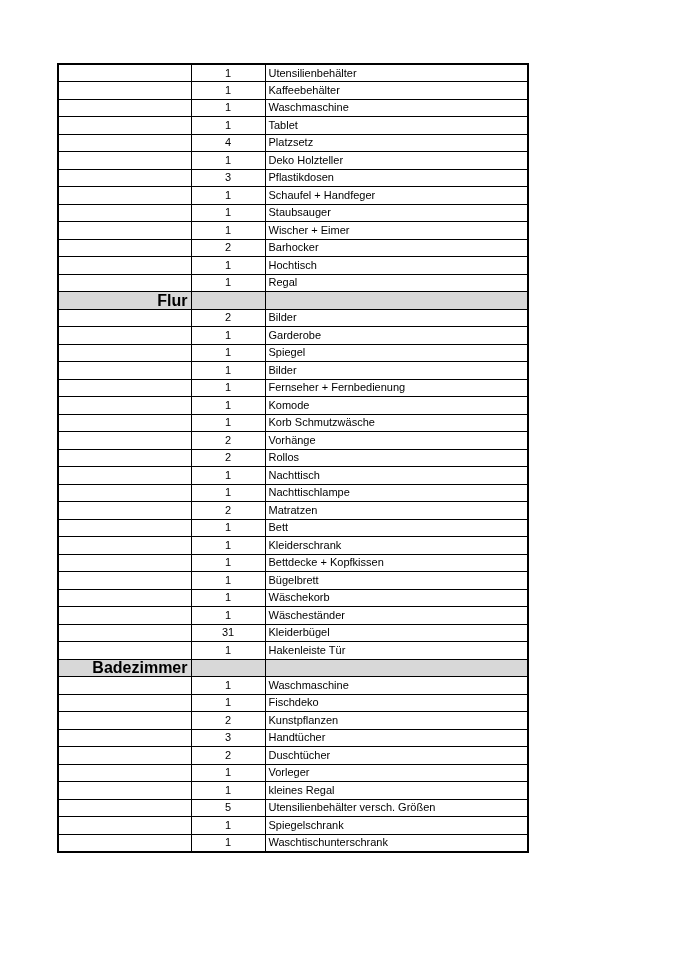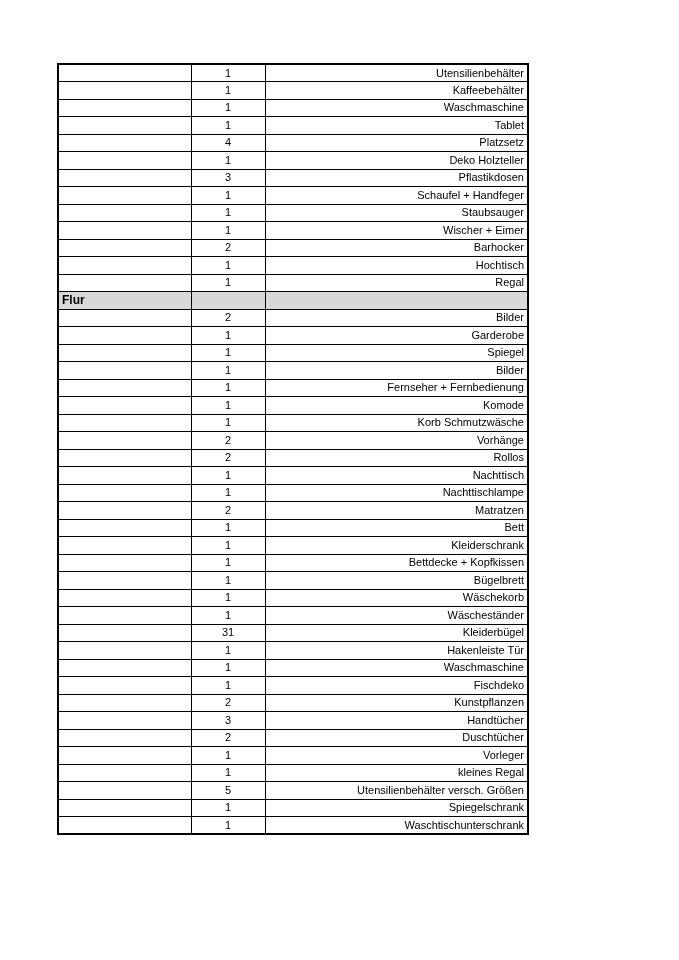--- a/index.html
+++ b/index.html
@@ -32,28 +32,28 @@
     border: 1px solid #000000;
     padding: 0 3px;
     font-size: 11px;
     line-height: 15px;
     color: #000000;
     vertical-align: middle;
     white-space: nowrap;
     overflow: hidden;
   }
   td.qty { text-align: center; padding: 0; }
-  td.name { text-align: right; }
+  td.name { text-align: left; }
   tr.section-row td {
     background: var(--section-bg, #d8d8d8);
   }
   tr.section-row td.label {
     font-weight: bold;
-    font-size: 12px;
-    text-align: left;
+    font-size: 16px;
+    text-align: right;
   }
 </style>
 </head>
 <body>
 
 <div class="page">
   <table class="inventory">
     <colgroup>
       <col class="c1">
       <col class="c2">
@@ -223,20 +223,25 @@
         <tr>
           <td></td>
           <td class="qty">31</td>
           <td class="name">Kleiderbügel</td>
         </tr>
         <tr>
           <td></td>
           <td class="qty">1</td>
           <td class="name">Hakenleiste Tür</td>
         </tr>
+        <tr class="section-row">
+          <td class="label">Badezimmer</td>
+          <td class="qty"></td>
+          <td class="name"></td>
+        </tr>
         <tr>
           <td></td>
           <td class="qty">1</td>
           <td class="name">Waschmaschine</td>
         </tr>
         <tr>
           <td></td>
           <td class="qty">1</td>
           <td class="name">Fischdeko</td>
         </tr>

